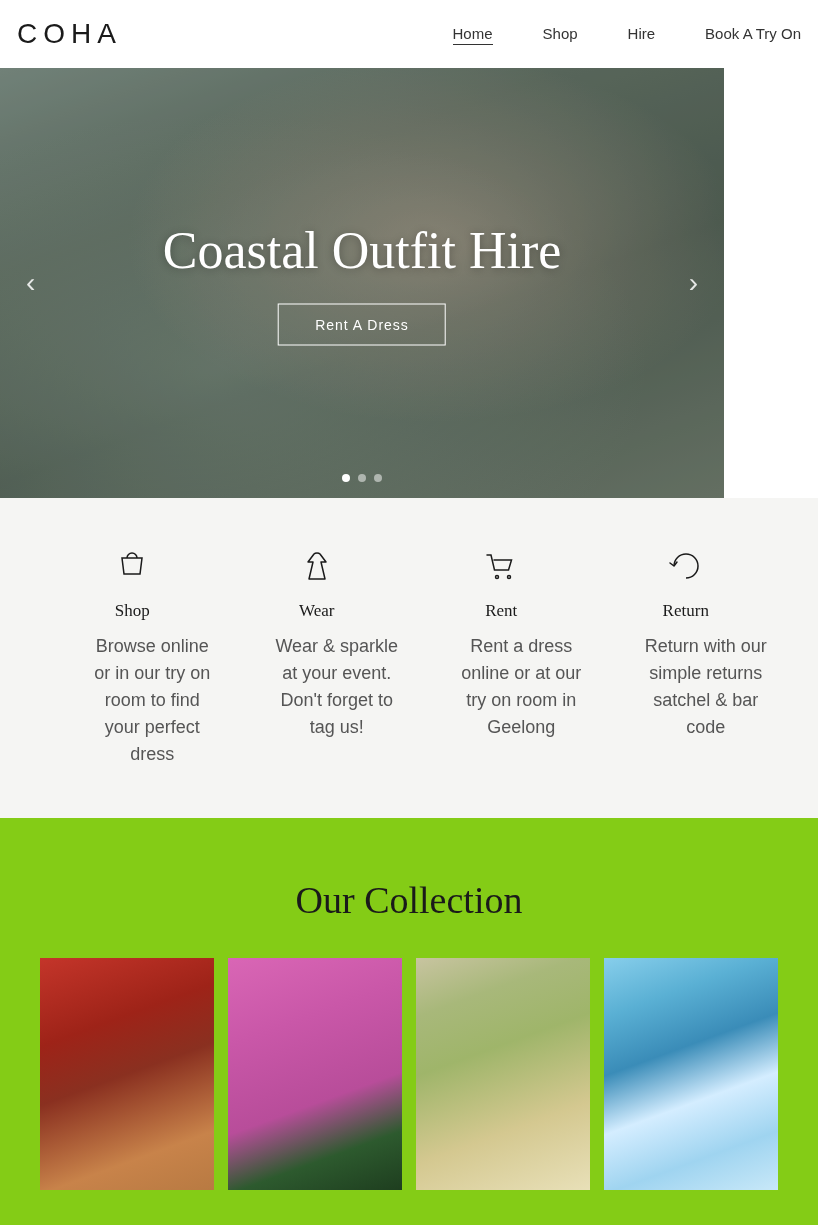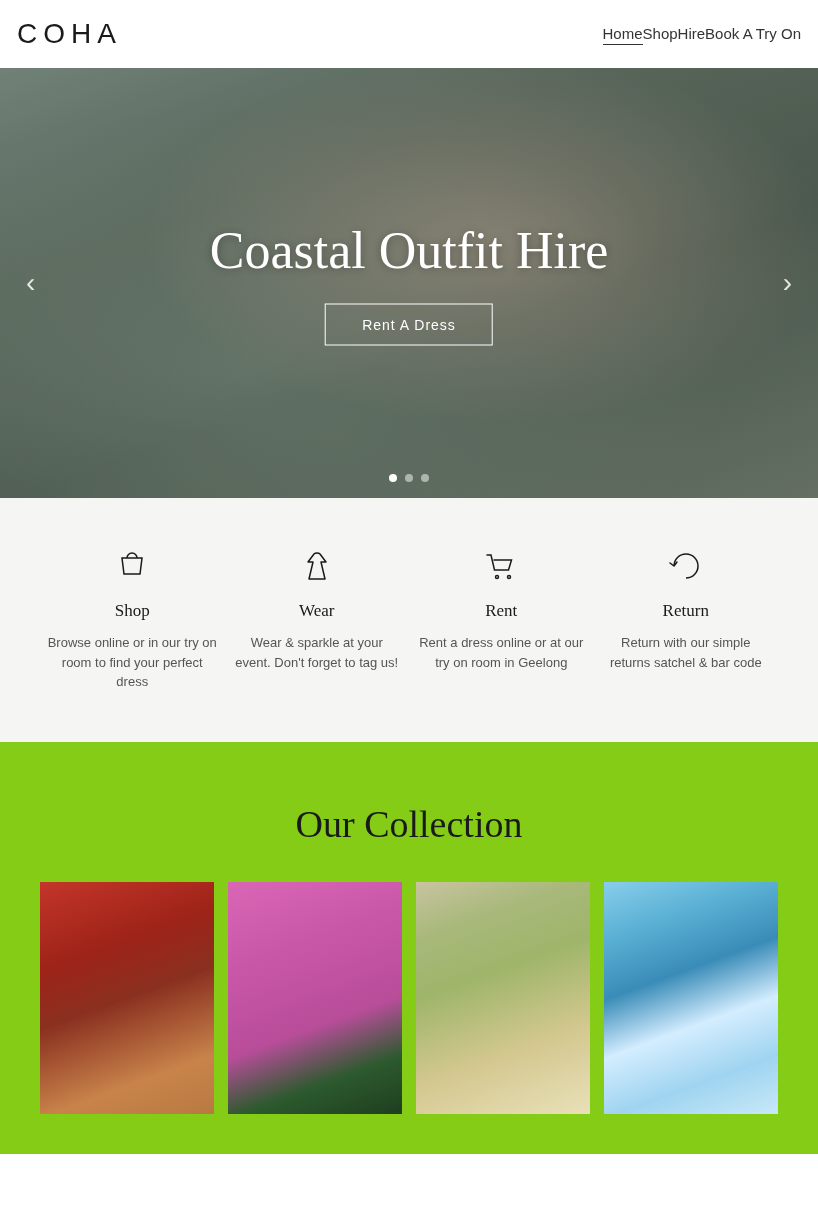--- a/index.html
+++ b/index.html
@@ -17,38 +17,39 @@
     }
     .logo {
       font-size: 28px;
       font-weight: 400;
       letter-spacing: 6px;
       color: #1a1a1a;
       font-family: Arial, sans-serif;
     }
     .nav-links {
       display: flex;
+      gap: 50px;
       list-style: none;
       justify-content: space-between;
     }
     .nav-links li a {
       text-decoration: none;
       color: #333;
       font-size: 15px;
       font-family: Arial, sans-serif;
     }
     .nav-links li.active a {
       border-bottom: 1.5px solid #333;
       padding-bottom: 2px;
     }
 
     
     .hero {
       position: relative;
-      width: 818px;
+      width: 724px;
       height: 430px;
       overflow: hidden;
       background: #701a75;
     }
     .hero-image-sim {
       width: 100%;
       height: 100%;
       position: absolute;
       top: 0; left: 0;
       background:
@@ -126,24 +127,25 @@
       line-height: 1;
       color: #1a1a1a;
     }
     .feature-title {
       font-size: 17px;
       font-weight: 400;
       font-family: Georgia, serif;
       color: #1a1a1a;
     }
     .feature-desc {
-      font-size: 13px;
+      font-size: 18px;
       color: #555;
       line-height: 1.5;
       font-family: Arial, sans-serif;
+      margin-left: 40px;
     }
 
     
     .collection {
       background: #84cc16;
       padding: 60px 40px 40px;
       text-align: center;
     }
     .collection-title {
       font-size: 38px;

